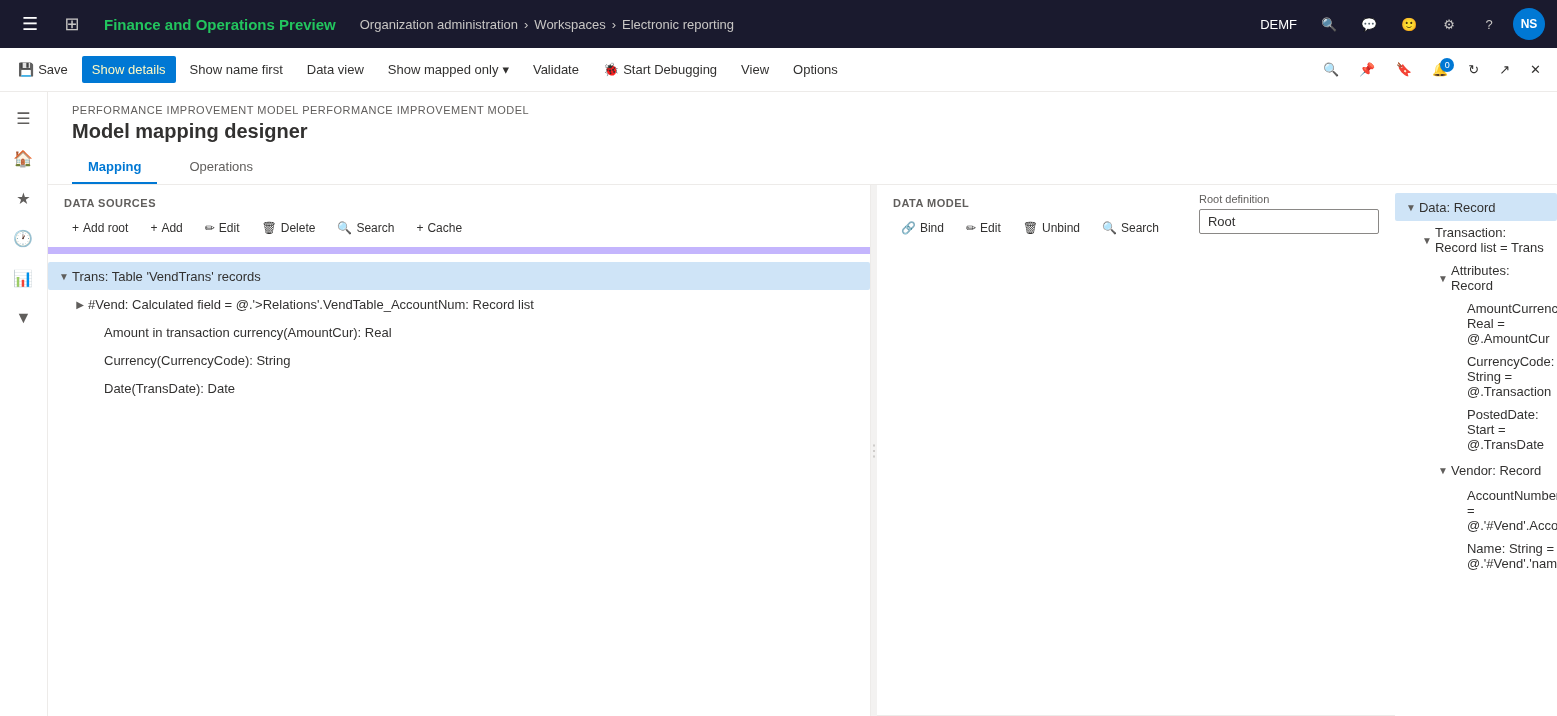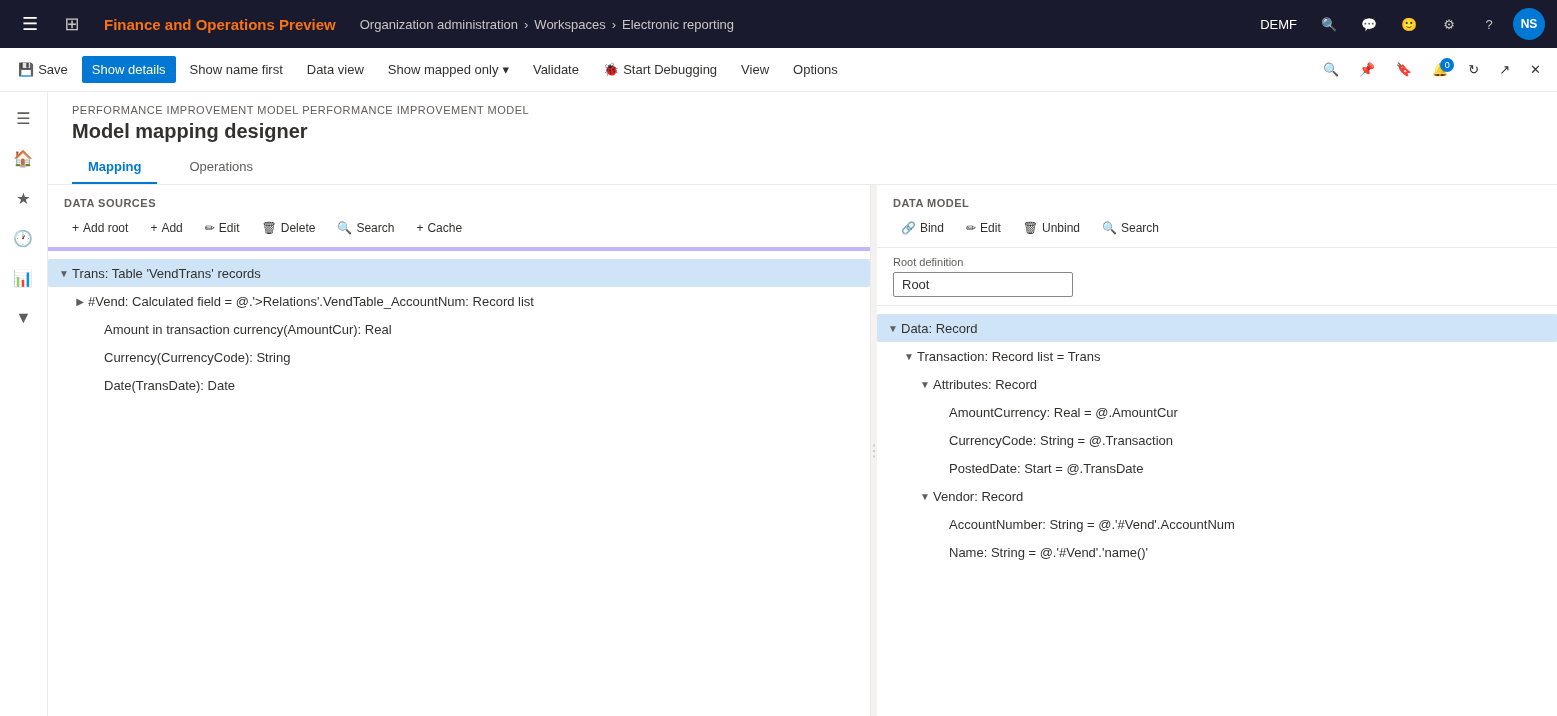--- a/index.html
+++ b/index.html
@@ -4,21 +4,21 @@
   <style>
     * { box-sizing: border-box; margin: 0; padding: 0; }
     body { font-family: 'Segoe UI', sans-serif; font-size: 13px; background: #f3f2f1; color: #323130; height: 716px; overflow: hidden; }
 
     
     .top-nav {
       display: flex; align-items: center;
       background: #1a1a2e; color: #fff;
       height: 48px; padding: 0 12px; gap: 8px;
     }
-    .top-nav .app-title { font-size: 15px; font-weight: 600; color: #f97316; margin-left: 8px; }
+    .top-nav .app-title { font-size: 15px; font-weight: 600; color: #22c55e; margin-left: 8px; }
     .top-nav .breadcrumb { display: flex; align-items: center; gap: 6px; font-size: 13px; color: #c8c6c4; margin-left: 16px; }
     .top-nav .spacer { flex: 1; }
     .top-nav .env { font-size: 13px; color: #fff; margin-right: 8px; }
     .top-nav-icon { width: 32px; height: 32px; display: flex; align-items: center; justify-content: center; color: #c8c6c4; cursor: pointer; border-radius: 2px; }
     .avatar { width: 32px; height: 32px; border-radius: 50%; background: #0078d4; color: #fff; display: flex; align-items: center; justify-content: center; font-size: 12px; font-weight: 600; }
 
     
     .command-bar {
       display: flex; align-items: center;
       background: #fff; border-bottom: 1px solid #edebe9;
@@ -67,21 +67,21 @@
 
     
     .split-pane { display: flex; flex: 1; overflow: hidden; }
 
     
     .ds-panel {
       flex: 1; background: #fff; display: flex; flex-direction: column;
       border-right: 1px solid #edebe9; overflow: hidden;
     }
     .ds-header {
-      padding: 12px 16px 8px; border-bottom: 4px solid #c4b5fd;
+      padding: 12px 16px 8px; border-bottom: 7px solid #c4b5fd;
     }
     .ds-title { font-size: 11px; font-weight: 600; text-transform: uppercase; letter-spacing: 0.5px; color: #605e5c; margin-bottom: 8px; }
     .ds-toolbar { display: flex; align-items: center; gap: 6px; }
     .ds-btn {
       display: flex; align-items: center; gap: 4px; padding: 4px 8px;
       font-size: 12px; color: #323130; cursor: pointer; border: none; background: transparent;
       border-radius: 2px;
     }
 
     
@@ -96,21 +96,21 @@
     .tree-label.selected-text { font-weight: 500; }
 
     
     .pane-divider {
       width: 6px; background: #f3f2f1; cursor: col-resize; display: flex; align-items: center; justify-content: center;
     }
     .pane-divider::after { content: '⋮'; color: #c8c6c4; font-size: 16px; }
 
     
     .dm-panel {
-      width: 680px; background: #fff; display: flex; flex-direction: column; overflow: hidden;
+      width: 680px; background: #fff; display: flex; flex-direction: row; overflow: hidden;
     }
     .dm-header { padding: 12px 16px 8px; border-bottom: 1px solid #edebe9; }
     .dm-title { font-size: 11px; font-weight: 600; text-transform: uppercase; letter-spacing: 0.5px; color: #605e5c; margin-bottom: 8px; }
     .dm-toolbar { display: flex; align-items: center; gap: 6px; }
     .dm-btn {
       display: flex; align-items: center; gap: 4px; padding: 4px 8px;
       font-size: 12px; color: #323130; cursor: pointer; border: none; background: transparent;
       border-radius: 2px;
     }
     .root-def { padding: 8px 16px; border-bottom: 1px solid #edebe9; }

